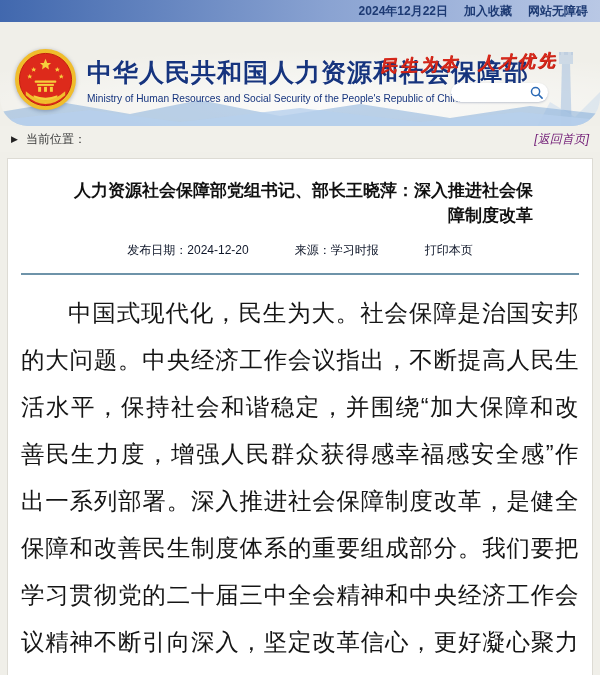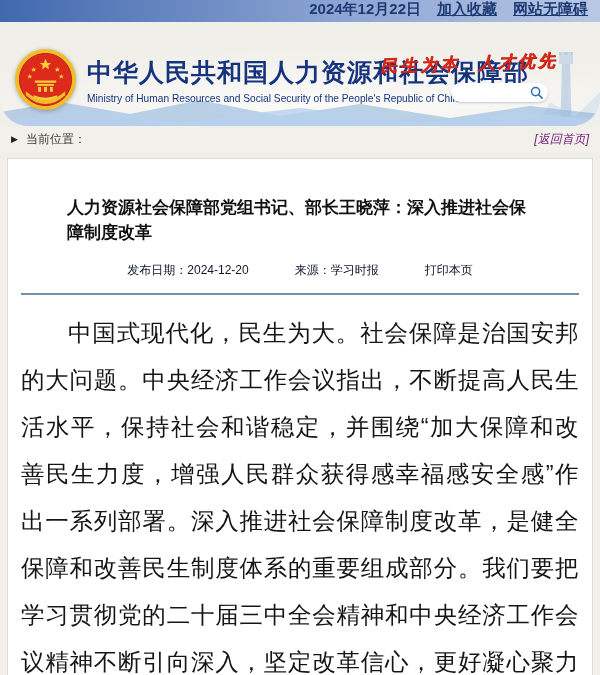--- a/index.html
+++ b/index.html
@@ -6,26 +6,26 @@
   html,body { width: 600px; height: 675px; overflow: hidden; }
   body {
     font-family: "Liberation Sans", "DejaVu Sans", sans-serif;
     background: #f0efe9;
   }
 
   
   .topbar {
     height: 22px;
     background: linear-gradient(90deg, #4168ae 0%, #8aa3d2 55%, #b9c8e5 100%);
-    display: flex; justify-content: flex-end; align-items: flex-start;
+    display: flex; justify-content: flex-end; align-items: center;
     gap: 16px; padding: 0 12px;
-    font-size: 15px; color: #1d3a73; font-weight: bold;
+    font-size: 12px; color: #1d3a73; font-weight: bold;
   }
   .topbar span { white-space: nowrap; }
-  .topbar .tblink { cursor: pointer; text-decoration: underline; }
+  .topbar .tblink { cursor: pointer; }
 
   
   .banner {
     position: relative; height: 104px; overflow: hidden;
     background: linear-gradient(105deg, #6f9cd2 0%, #a9c6e8 28%, #dcearf7 50%, #d8e7f6 55%, #bdd5ee 80%, #9cc0e6 100%);
     border-radius: 28px;
   }
   .banner .sky {
     position: absolute; inset: 0;
     background: radial-gradient(120% 90% at 55% 80%, rgba(255,255,255,.75) 0%, rgba(255,255,255,0) 60%);
@@ -75,22 +75,22 @@
   .back-home { margin-left: auto; color: #701a75; cursor: pointer; font-style: italic; }
 
   
   .card {
     margin: 6px 7px 0; background: #ffffff;
     border: 1px solid #dddbd4;
     padding: 20px 11px 30px;
     min-height: 560px;
   }
   .article-title {
-    text-align: left; font-size: 17px; font-weight: bold; color: #101010;
-    line-height: 1.45; margin: 17px 48px;
+    text-align: right; font-size: 17px; font-weight: bold; color: #101010;
+    line-height: 1.45; margin: 0 48px;
   }
   .meta {
     display: flex; justify-content: center; gap: 46px;
     margin-top: 14px; font-size: 12px; color: #0f172a;
   }
   .meta .print { cursor: pointer; }
   .divider { height: 2px; background: #6e93a9; margin: 14px 2px 0; }
   .body-text {
     margin-top: 15px; padding: 0 2px;
     font-size: 23.5px; line-height: 47px; color: #151515;

